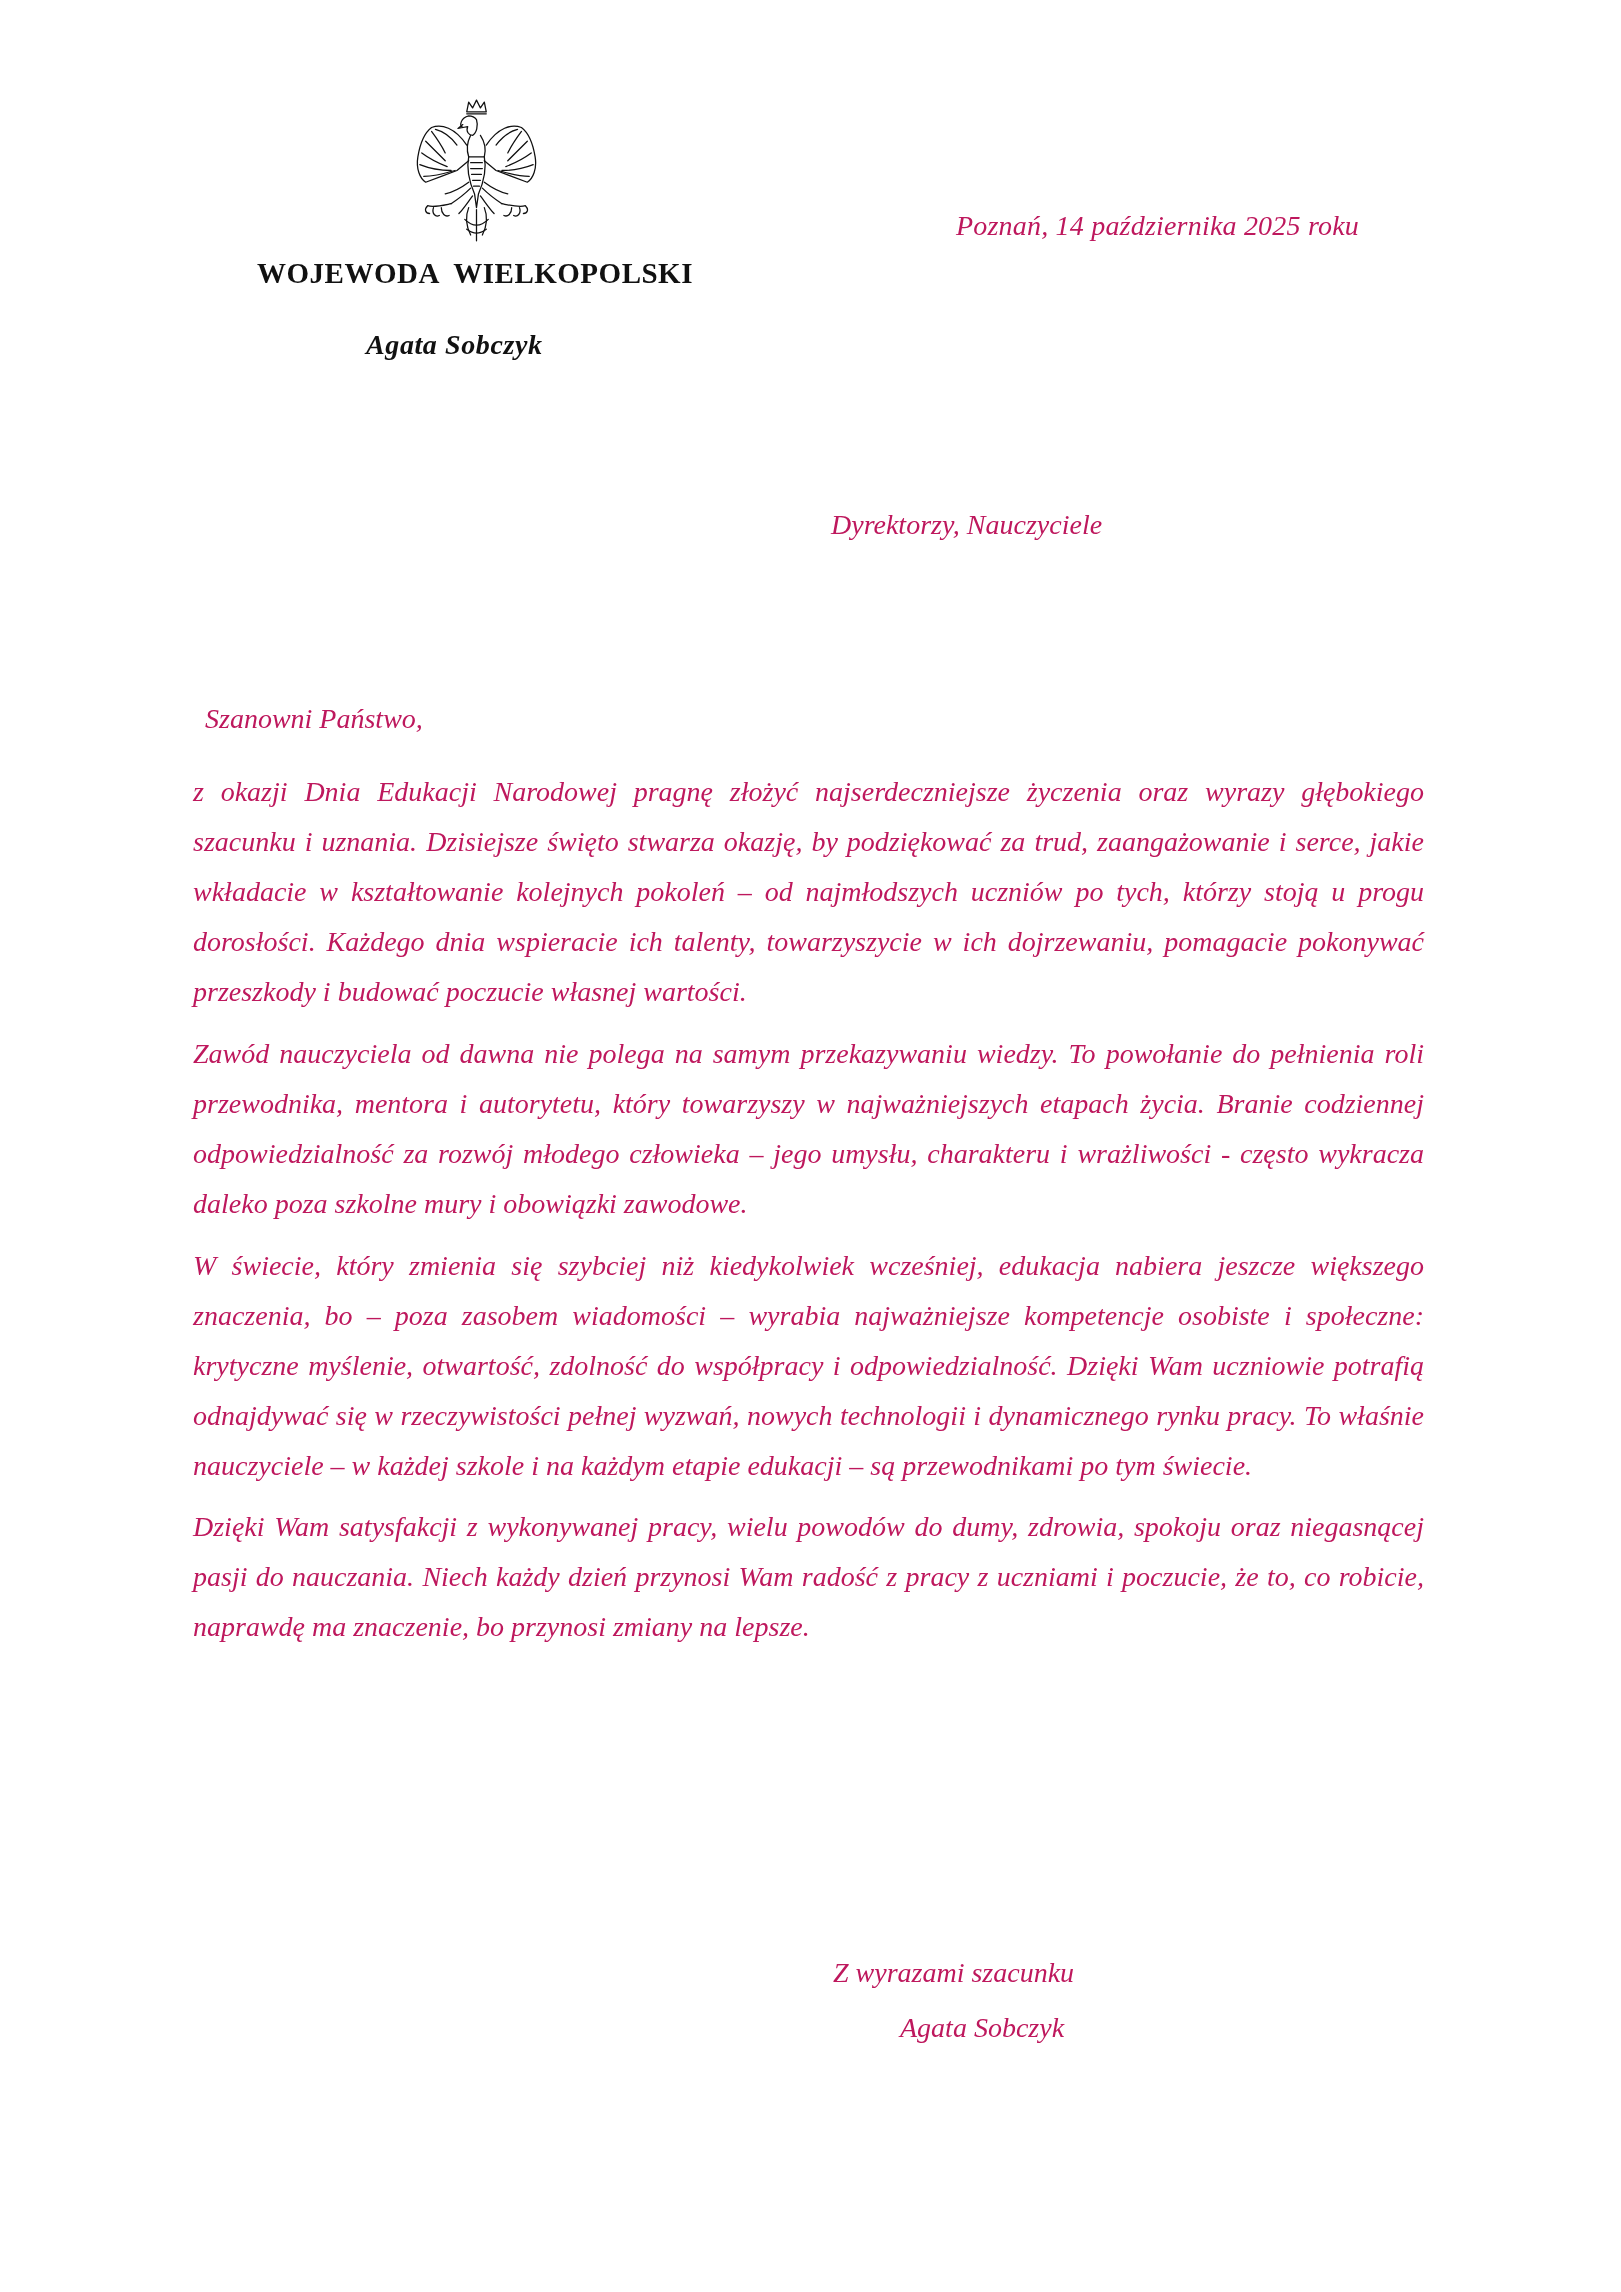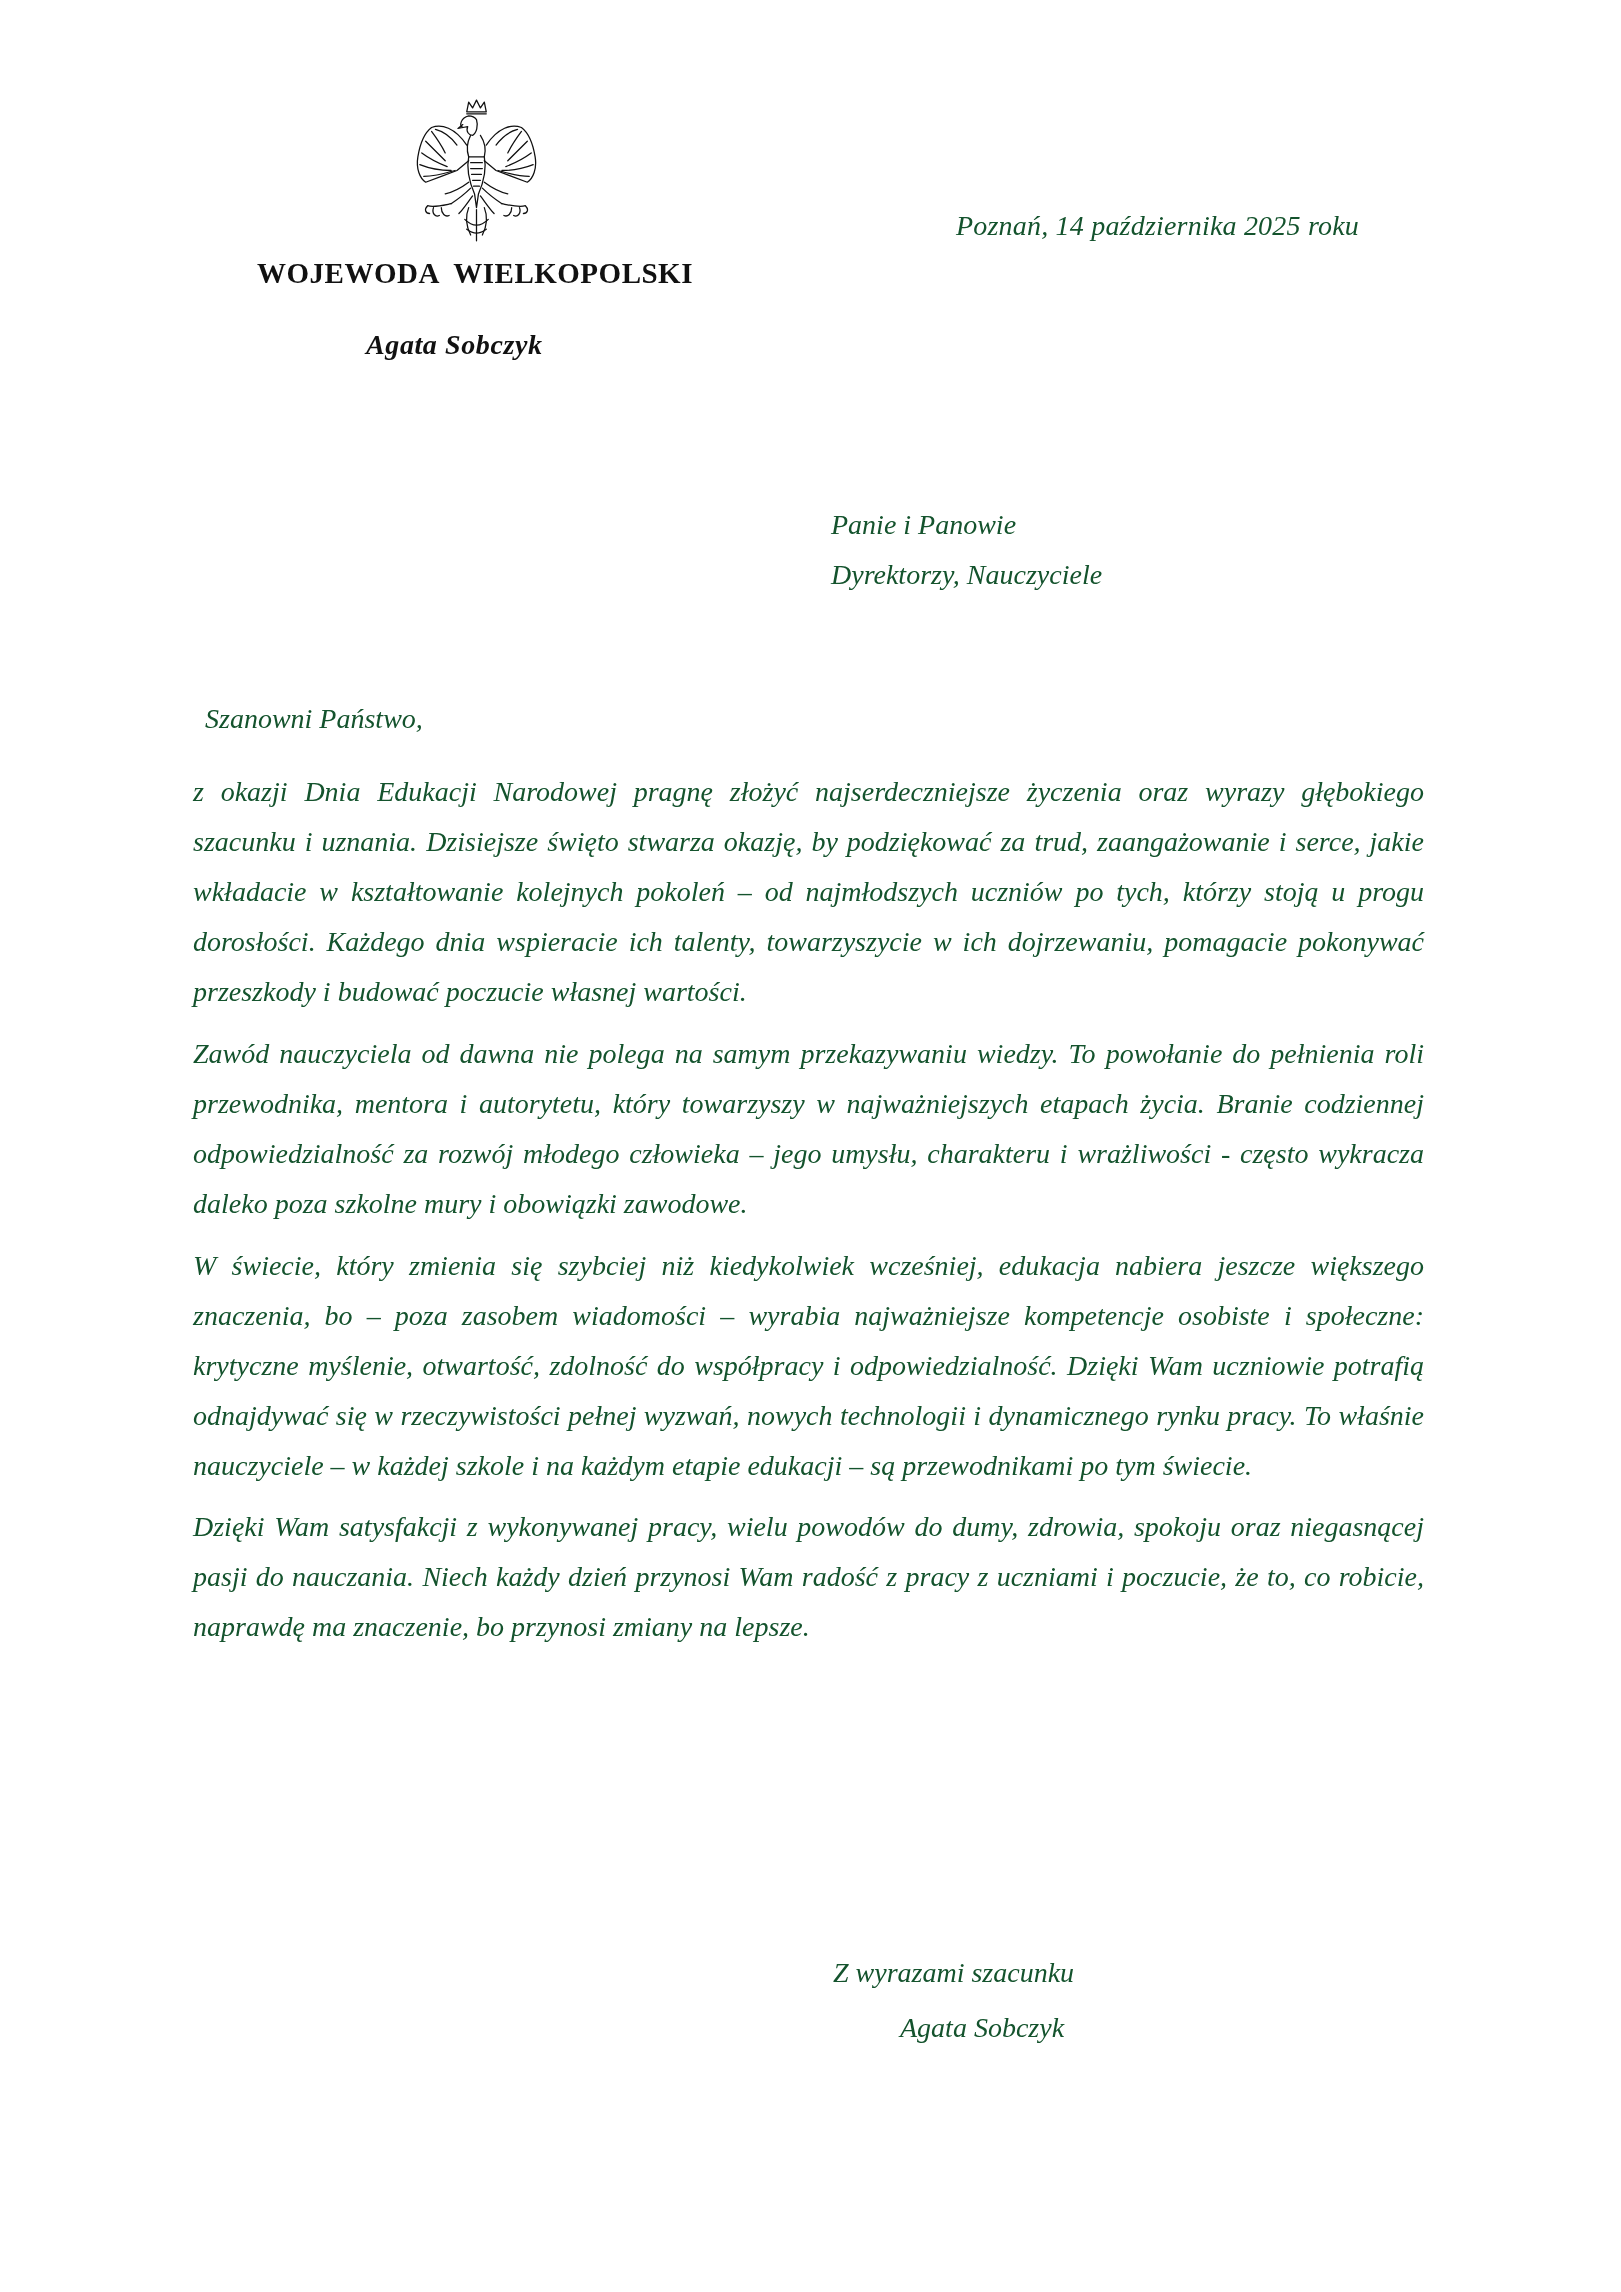--- a/index.html
+++ b/index.html
@@ -48,21 +48,21 @@
     font-style: italic;
     font-weight: bold;
     font-size: 28px;
     letter-spacing: 0.6px;
     white-space: nowrap;
   }
   .italic {
     font-family: "Liberation Serif", "DejaVu Serif", serif;
     font-style: italic;
     font-size: 28px;
-    color: #14532d;
+    color: #be185d;
   }
   .date {
     position: absolute;
     left: 956px;
     top: 210px;
     white-space: nowrap;
     letter-spacing: 0.2px;
   }
   .recipient {
     position: absolute;
@@ -141,21 +141,20 @@
     <path d="M54 124 C58 128 62 130 66 130 C70 130 74 128 78 124"></path>
     <path d="M56 134 C60 137 63 138 66 138 C69 138 72 137 76 134"></path>
   </svg>
 
   <div class="office">WOJEWODA  WIELKOPOLSKI</div>
   <div class="official-name">Agata Sobczyk</div>
 
   <div class="date italic">Poznań, 14 października 2025 roku</div>
 
   <div class="recipient italic">
-    <div>Panie i Panowie</div>
     <div>Dyrektorzy, Nauczyciele</div>
   </div>
 
   <div class="salutation italic">Szanowni Państwo,</div>
 
   <div class="body-text italic">
     <p>z okazji Dnia Edukacji Narodowej pragnę złożyć najserdeczniejsze życzenia oraz wyrazy głębokiego szacunku i uznania. Dzisiejsze święto stwarza okazję, by podziękować za trud, zaangażowanie i serce, jakie wkładacie w kształtowanie kolejnych pokoleń – od najmłodszych uczniów po tych, którzy stoją u progu dorosłości. Każdego dnia wspieracie ich talenty, towarzyszycie w ich dojrzewaniu, pomagacie pokonywać przeszkody i budować poczucie własnej wartości.</p>
     <p>Zawód nauczyciela od dawna nie polega na samym przekazywaniu wiedzy. To powołanie do pełnienia roli przewodnika, mentora i autorytetu, który towarzyszy w najważniejszych etapach życia. Branie codziennej odpowiedzialność za rozwój młodego człowieka – jego umysłu, charakteru i wrażliwości - często wykracza daleko poza szkolne mury i obowiązki zawodowe.</p>
     <p>W świecie, który zmienia się szybciej niż kiedykolwiek wcześniej, edukacja nabiera jeszcze większego znaczenia, bo – poza zasobem wiadomości – wyrabia najważniejsze kompetencje osobiste i społeczne: krytyczne myślenie, otwartość, zdolność do współpracy i odpowiedzialność. Dzięki Wam uczniowie potrafią odnajdywać się w rzeczywistości pełnej wyzwań, nowych technologii i dynamicznego rynku pracy. To właśnie nauczyciele – w każdej szkole i na każdym etapie edukacji – są przewodnikami po tym świecie.</p>
     <p>Dzięki Wam satysfakcji z wykonywanej pracy, wielu powodów do dumy, zdrowia, spokoju oraz niegasnącej pasji do nauczania. Niech każdy dzień przynosi Wam radość z pracy z uczniami i poczucie, że to, co robicie, naprawdę ma znaczenie, bo przynosi zmiany na lepsze.</p>

